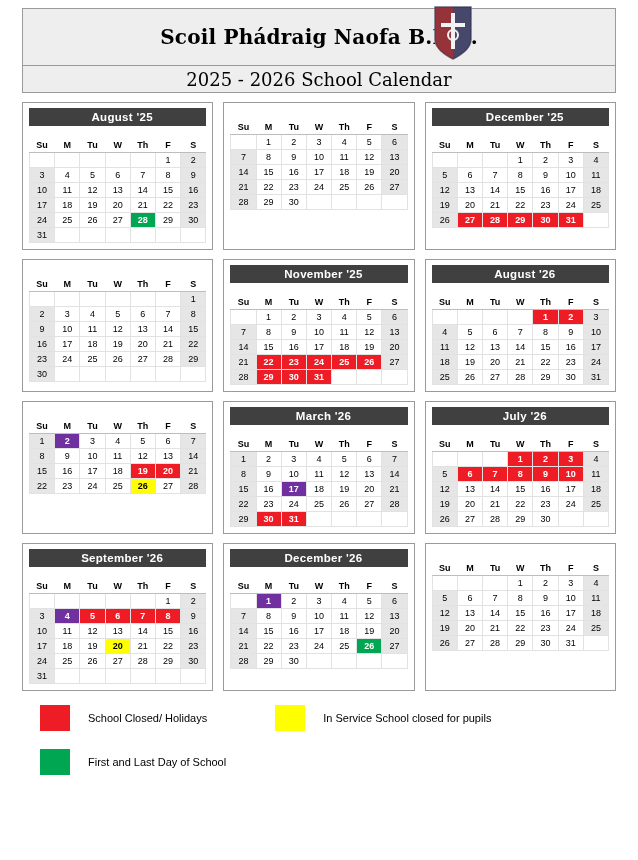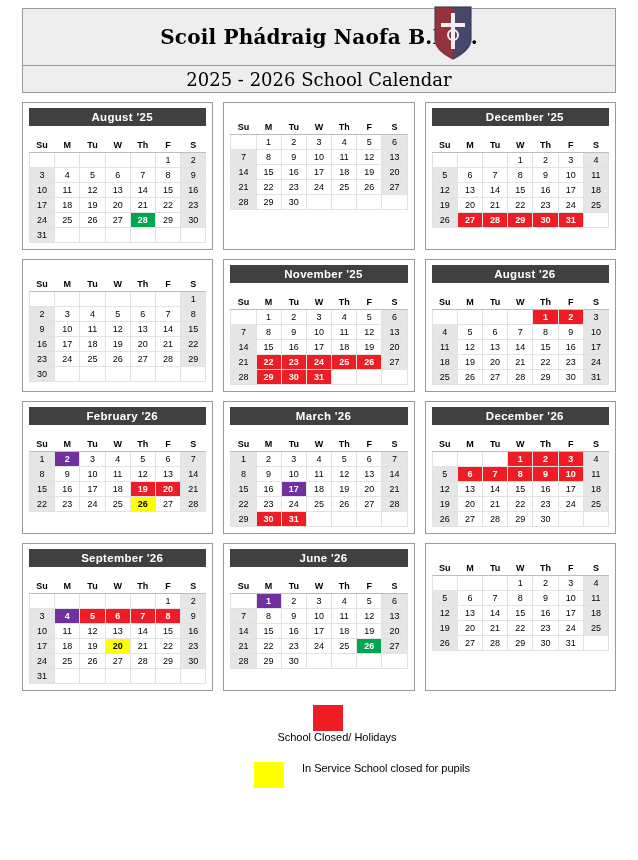--- a/index.html
+++ b/index.html
@@ -118,40 +118,38 @@
   td.purple{ background: #7030a0 !important; color: #ffffff; font-weight: bold; }
 
   
   .legend {
     margin: 14px 22px 0 40px;
   }
   .legend-row {
     display: flex;
     align-items: center;
     margin-bottom: 18px;
-    flex-direction: column;
   }
   .swatch {
     width: 30px;
     height: 26px;
     flex: 0 0 auto;
   }
   .sw-red { background: #ee1c25; }
   .sw-yellow { background: #ffff00; }
   .sw-green { background: #00a651; }
   .legend-label {
     font-size: 11px;
     margin-left: 18px;
     white-space: nowrap;
   }
   .legend-col2 {
     margin-left: 68px;
     display: flex;
-    align-items: flex-start;
-    margin-top: 19px;
+    align-items: center;
   }
 </style>
 </head>
 <body>
 
 <div class="page">
 
   <div class="header">
     <div class="header-top">
       <div class="school-title">Scoil Phádraig Naofa B.N.S.</div>
@@ -558,21 +556,20 @@
               <td class="">27</td>
               <td class="">28</td>
               <td class="">29</td>
               <td class="">30</td>
               <td class="we">31</td>
             </tr>
           </tbody>
         </table>
       </div>
       <div class="month">
-        <div class="month-title">February '26</div>
         <table class="cal">
           <thead>
             <tr>
               <th>Su</th>
               <th>M</th>
               <th>Tu</th>
               <th>W</th>
               <th>Th</th>
               <th>F</th>
               <th>S</th>
@@ -675,21 +672,21 @@
               <td class="red">31</td>
               <td class="empty">&nbsp;</td>
               <td class="empty">&nbsp;</td>
               <td class="empty">&nbsp;</td>
               <td class="empty">&nbsp;</td>
             </tr>
           </tbody>
         </table>
       </div>
       <div class="month">
-        <div class="month-title">December '26</div>
+        <div class="month-title">July '26</div>
         <table class="cal">
           <thead>
             <tr>
               <th>Su</th>
               <th>M</th>
               <th>Tu</th>
               <th>W</th>
               <th>Th</th>
               <th>F</th>
               <th>S</th>
@@ -810,21 +807,21 @@
               <td class="empty">&nbsp;</td>
               <td class="empty">&nbsp;</td>
               <td class="empty">&nbsp;</td>
               <td class="empty">&nbsp;</td>
               <td class="empty">&nbsp;</td>
             </tr>
           </tbody>
         </table>
       </div>
       <div class="month">
-        <div class="month-title">June '26</div>
+        <div class="month-title">December '26</div>
         <table class="cal">
           <thead>
             <tr>
               <th>Su</th>
               <th>M</th>
               <th>Tu</th>
               <th>W</th>
               <th>Th</th>
               <th>F</th>
               <th>S</th>
@@ -945,15 +942,19 @@
 
   <div class="legend">
     <div class="legend-row">
       <div class="swatch sw-red"></div>
       <div class="legend-label">School Closed/ Holidays</div>
       <div class="legend-col2">
         <div class="swatch sw-yellow"></div>
         <div class="legend-label">In Service School closed for pupils</div>
       </div>
     </div>
+    <div class="legend-row">
+      <div class="swatch sw-green"></div>
+      <div class="legend-label">First and Last Day of School</div>
+    </div>
   </div>
 
 </div>
 
 </body></html>

